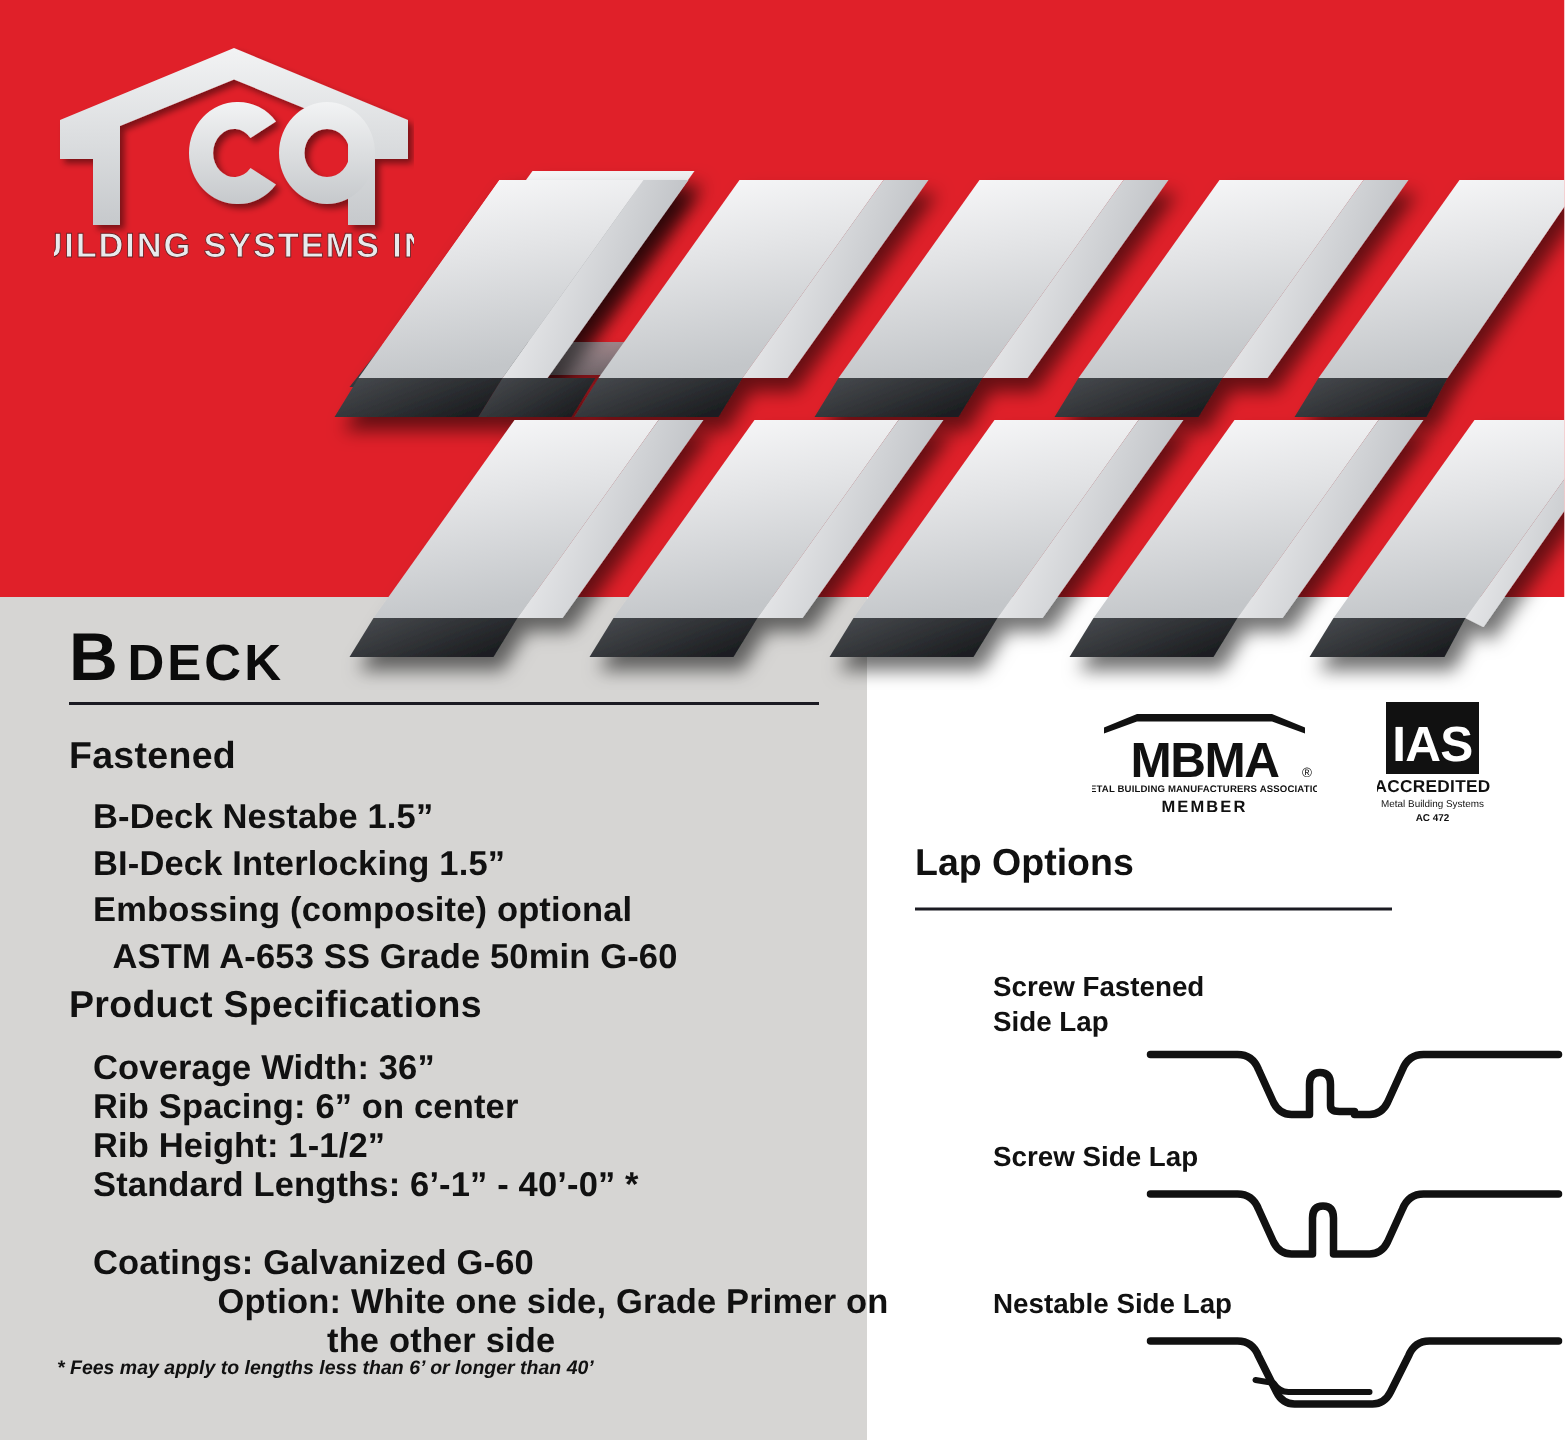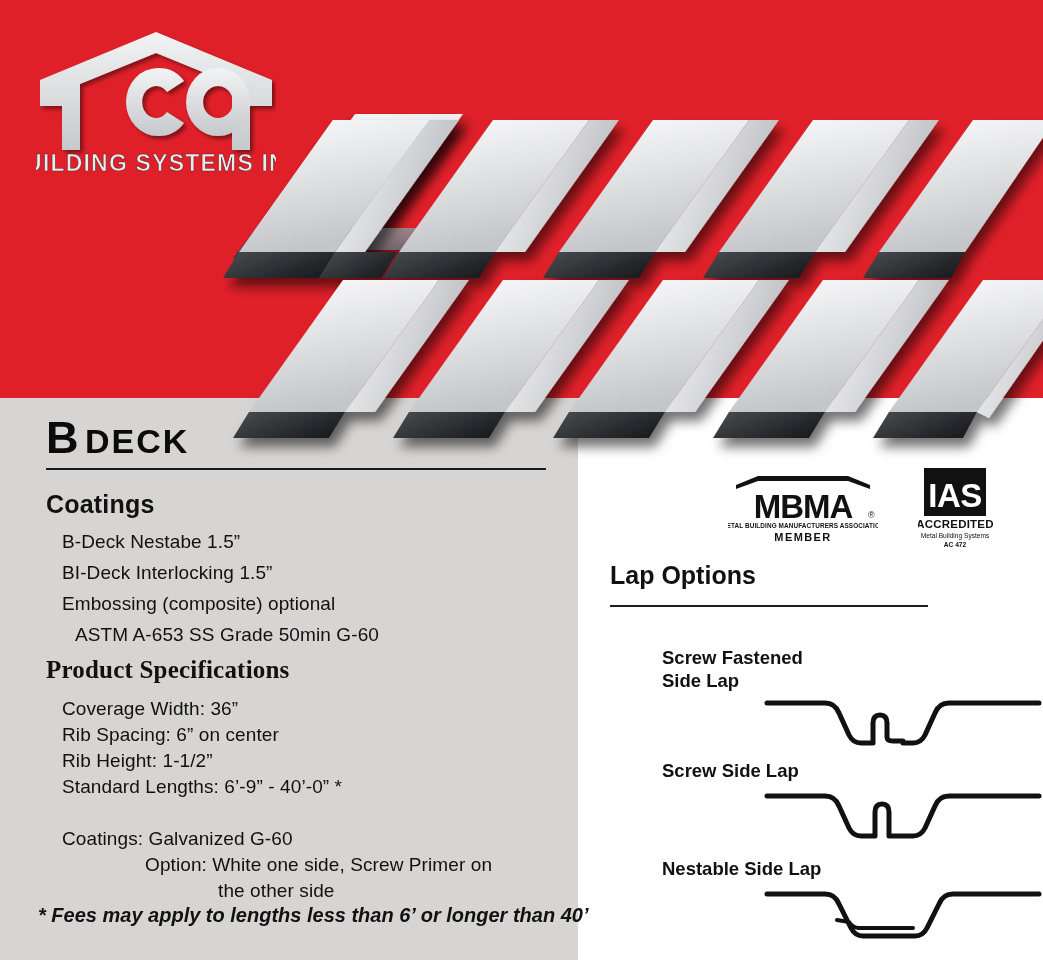--- a/index.html
+++ b/index.html
@@ -90,35 +90,35 @@
 
   .sec-head {
     position: absolute;
     font-size: 25px;
     font-weight: bold;
     color: #111111;
     letter-spacing: 0.2px;
     white-space: nowrap;
   }
   .feat-head { left: 46px; top: 92px; }
-  .spec-head { left: 46px; top: 258px; font-family: Liberation Serif, serif; }
+  .spec-head { left: 46px; top: 258px; }
 
   .body-line {
     position: absolute;
-    font-size: 19px;
-    font-weight: normal;
+    font-size: 23px;
+    font-weight: bold;
     color: #111111;
     letter-spacing: 0.1px;
     white-space: nowrap;
   }
 
   .footnote {
     position: absolute;
     left: 38px; top: 506px;
-    font-size: 20px;
+    font-size: 13px;
     font-style: italic;
     font-weight: bold;
     color: #111111;
     white-space: nowrap;
   }
 
   
   .badges {
     position: absolute;
     left: 728px; top: 466px;
@@ -321,33 +321,33 @@
 
 <div class="left-col">
 
   <div class="title-block">
     <div class="title-text">
       <span class="t-big">B</span><span class="t-small">DECK</span>
     </div>
     <div class="rule-dark"></div>
   </div>
 
-  <div class="sec-head feat-head">Coatings</div>
+  <div class="sec-head feat-head">Fastened</div>
   <div class="body-line" style="left:62px; top:133px;">B-Deck Nestabe 1.5”</div>
   <div class="body-line" style="left:62px; top:164px;">BI-Deck Interlocking 1.5”</div>
   <div class="body-line" style="left:62px; top:195px;">Embossing (composite) optional</div>
   <div class="body-line" style="left:75px;  top:226px;text-align:center;">ASTM A-653 SS Grade 50min G-60</div>
 
   <div class="sec-head spec-head">Product Specifications</div>
   <div class="body-line" style="left:62px; top:300px;">Coverage Width:  36”</div>
   <div class="body-line" style="left:62px; top:326px;">Rib Spacing:  6” on center</div>
   <div class="body-line" style="left:62px; top:352px;">Rib Height:  1-1/2”</div>
-  <div class="body-line" style="left:62px; top:378px;">Standard Lengths:  6’-9” - 40’-0” *</div>
+  <div class="body-line" style="left:62px; top:378px;">Standard Lengths:  6’-1” - 40’-0” *</div>
   <div class="body-line" style="left:62px; top:430px;">Coatings: Galvanized G-60</div>
-  <div class="body-line" style="left:145px; top:456px;">Option: White one side, Screw Primer on</div>
+  <div class="body-line" style="left:145px; top:456px;">Option: White one side, Grade Primer on</div>
   <div class="body-line" style="left:218px; top:482px;">the other side</div>
 
   <div class="footnote">* Fees may apply to lengths less than 6’ or longer than 40’</div>
 </div>
 
 <div class="badges">
 
   <div class="mbma">
     <svg width="150" height="70" viewBox="0 0 150 70">
 

